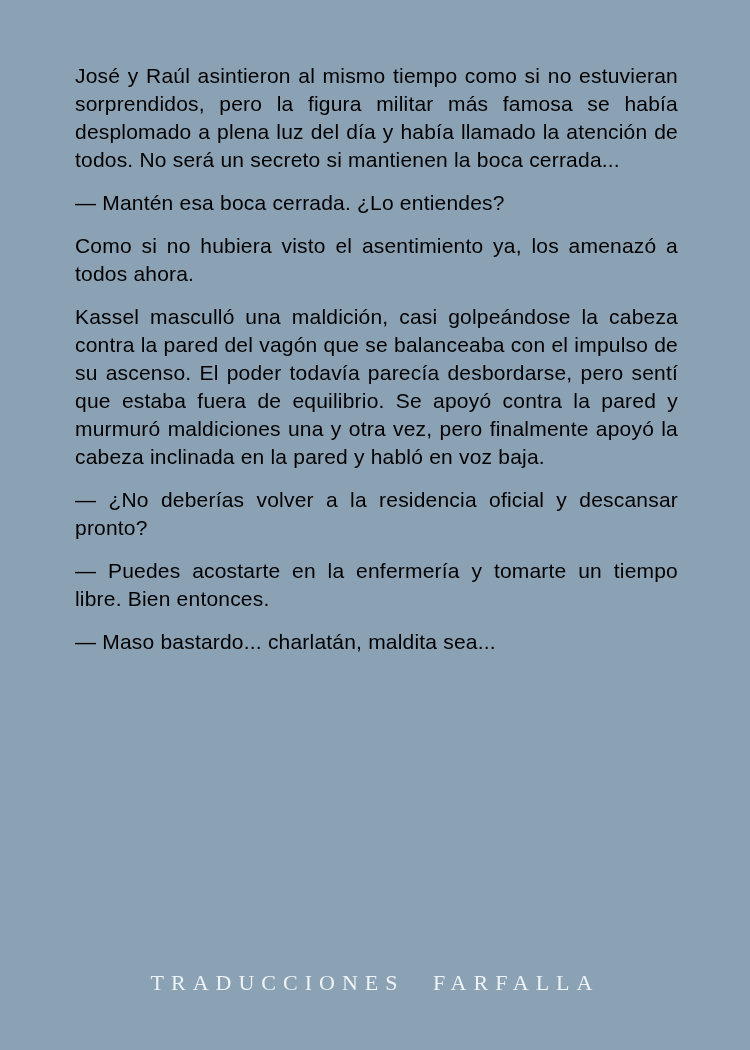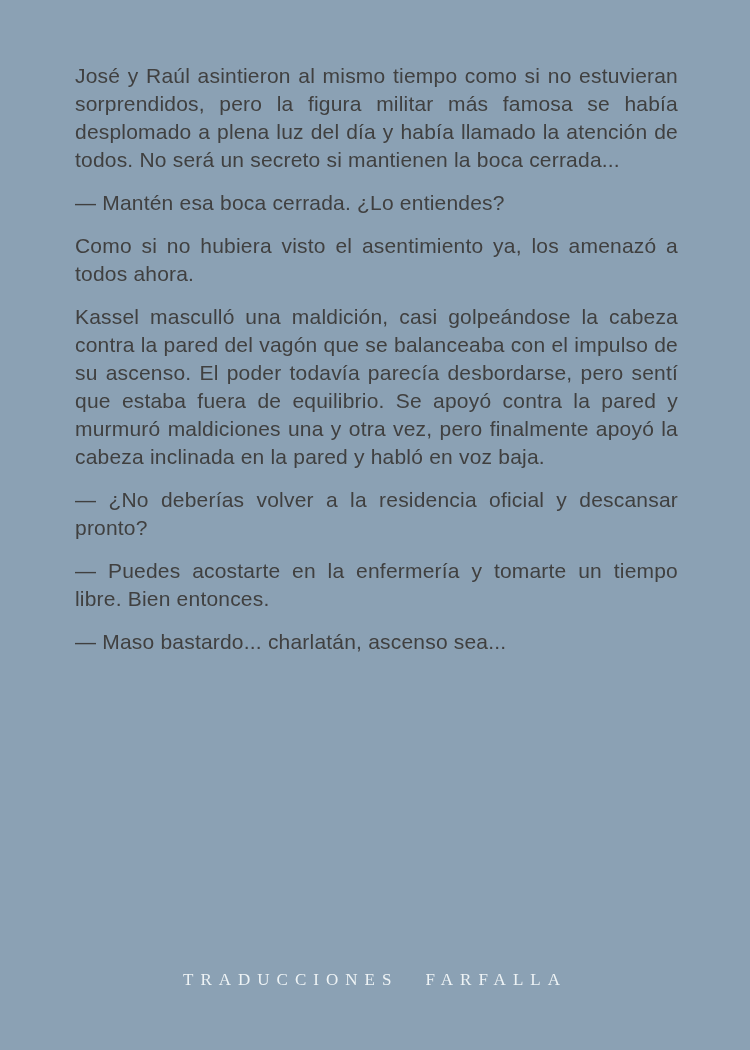--- a/index.html
+++ b/index.html
@@ -14,47 +14,47 @@
     position: relative;
     font-family: "Liberation Sans", sans-serif;
   }
   .page-body {
     box-sizing: border-box;
     width: 750px;
     padding: 62px 72px 0 75px;
   }
   .page-body p {
     margin: 0 0 15px 0;
-    color: #404040;
+    color: #000000;
     font-size: 21px;
     line-height: 28px;
     text-align: justify;
     text-justify: inter-word;
     letter-spacing: 0.2px;
   }
   .translator-credit {
     position: absolute;
     left: 0;
     top: 970px;
     width: 750px;
     text-align: center;
     font-family: "Liberation Serif", serif;
-    font-size: 17px;
+    font-size: 22px;
     color: #eef3f5;
     letter-spacing: 7px;
     word-spacing: 16px;
     white-space: nowrap;
   }
 </style>
 </head>
 <body>
 
 <main class="page-body">
   <p>José y Raúl asintieron al mismo tiempo como si no estuvieran sorprendidos, pero la figura militar más famosa se había desplomado a plena luz del día y había llamado la atención de todos. No será un secreto si mantienen la boca cerrada...</p>
   <p>— Mantén esa boca cerrada. ¿Lo entiendes?</p>
   <p>Como si no hubiera visto el asentimiento ya, los amenazó a todos ahora.</p>
   <p>Kassel masculló una maldición, casi golpeándose la cabeza contra la pared del vagón que se balanceaba con el impulso de su ascenso. El poder todavía parecía desbordarse, pero sentí que estaba fuera de equilibrio. Se apoyó contra la pared y murmuró maldiciones una y otra vez, pero finalmente apoyó la cabeza inclinada en la pared y habló en voz baja.</p>
   <p>— ¿No deberías volver a la residencia oficial y descansar pronto?</p>
   <p>— Puedes acostarte en la enfermería y tomarte un tiempo libre. Bien entonces.</p>
-  <p>— Maso bastardo... charlatán, ascenso sea...</p>
+  <p>— Maso bastardo... charlatán, maldita sea...</p>
 </main>
 
 <div class="translator-credit">TRADUCCIONES FARFALLA</div>
 
 </body></html>

